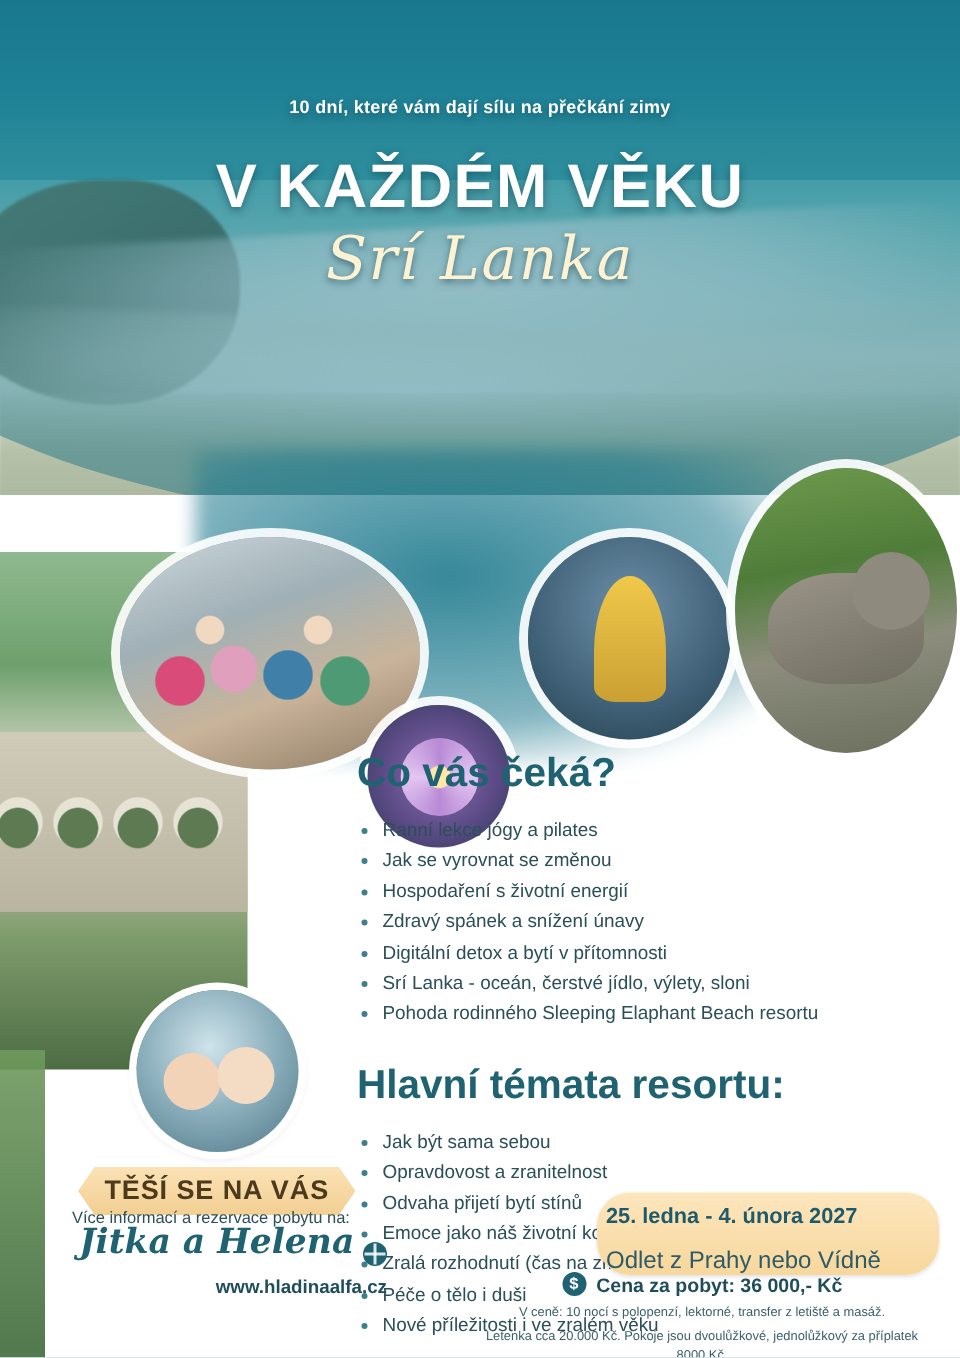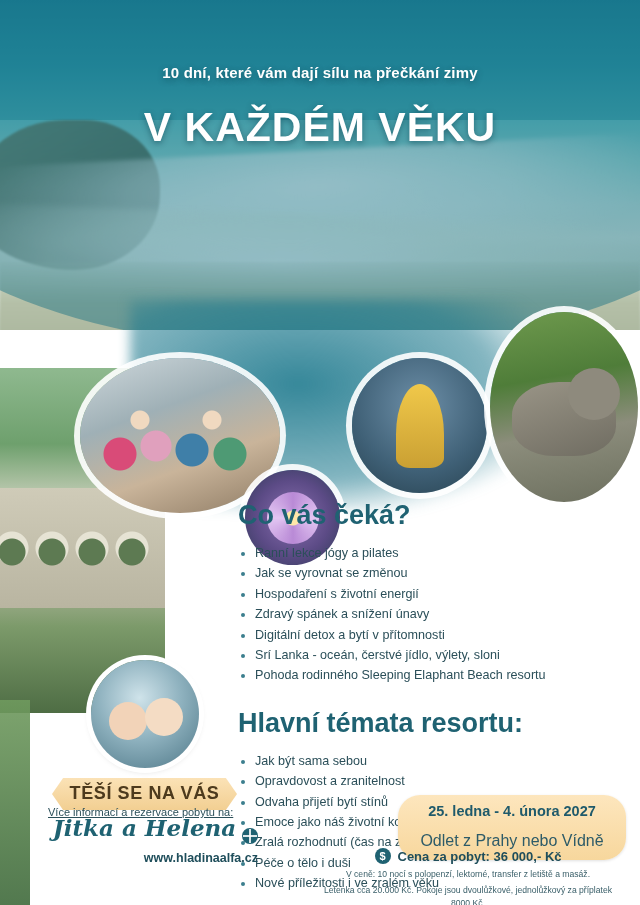--- a/index.html
+++ b/index.html
@@ -60,21 +60,21 @@
     border-radius:0 0 50% 50%/0 0 34% 34%;
     pointer-events:none;
   }
 
   
   .headline{
     position:absolute;left:0;top:64px;width:640px;text-align:center;color:#ffffff;
     text-shadow:0 2px 6px rgba(0,40,55,.45);
   }
   .kicker{
-    font-size:15px;font-weight:bold;letter-spacing:.2px;margin-bottom:24px;
+    font-size:12px;font-weight:bold;letter-spacing:.2px;margin-bottom:24px;
   }
   .title1{
     font-size:54px;font-weight:bold;letter-spacing:1px;line-height:1.02;
   }
   .title2{
     font-size:41px;font-weight:bold;letter-spacing:1px;line-height:1.12;margin-top:6px;
   }
   .script{
     margin-top:2px;
     font-family:"DejaVu Serif", serif;
@@ -203,38 +203,38 @@
   }
   .authors .names{
     font-family:"DejaVu Serif", serif;font-style:italic;font-weight:bold;
     font-size:23px;color:#1f6272;margin-top:4px;
   }
 
   
   .contact{
     position:absolute;left:48px;top:805px;width:210px;color:#2b4f59;
   }
-  .contact .lead{font-size:11px;line-height:1.35;margin-bottom:8px;text-decoration:underline;}
+  .contact .lead{font-size:11px;line-height:1.35;margin-bottom:8px;}
   .contact .www{display:flex;align-items:flex-end;gap:7px;flex-direction:column;}
   .contact .globe{
     width:16px;height:16px;border-radius:50%;background:#1f6272;position:relative;flex:0 0 auto;
   }
   .contact .globe:before{
     content:"";position:absolute;left:7px;top:1px;width:2px;height:14px;background:#ffffff;opacity:.85;
   }
   .contact .globe:after{
     content:"";position:absolute;left:1px;top:7px;width:14px;height:2px;background:#ffffff;opacity:.85;
   }
   .contact .url{font-size:12.5px;font-weight:bold;color:#1f4e5b;}
 
   
   .datepill{
     position:absolute;left:398px;top:795px;width:216px;
     background:linear-gradient(180deg,#fde6bd,#f7d79d);
-    border-radius:22px;text-align:center;padding:8px 6px 10px 6px;
+    border-radius:22px;text-align:left;padding:8px 6px 0 6px;
     box-shadow:0 1px 3px rgba(0,0,0,.12);
   }
   .datepill .d1{font-size:14.5px;font-weight:bold;color:#1f5a6b;}
   .datepill .d2{font-size:16px;color:#2d5b68;margin-top:13px;}
 
   
   .price{
     position:absolute;left:318px;top:848px;width:300px;text-align:center;color:#2b4f59;
   }
   .price .row{display:flex;align-items:center;justify-content:center;gap:7px;}
@@ -262,20 +262,21 @@
     <div class="rock"></div>
     <div class="wave1"></div>
     <div class="wave2"></div>
     <div class="sand"></div>
     <div class="teal-curve"></div>
   </div>
 
   <div class="headline">
     <div class="kicker">10 dní, které vám dají sílu na přečkání zimy</div>
     <div class="title2">V KAŽDÉM VĚKU</div>
+    <div class="script">Srí Lanka</div>
   </div>
 
   <div class="teal-blob"></div>
 
   <div class="photo-bridge">
     <div class="arches"></div>
     <div class="arch-holes"></div>
   </div>
   <div class="green-strip"></div>
 

